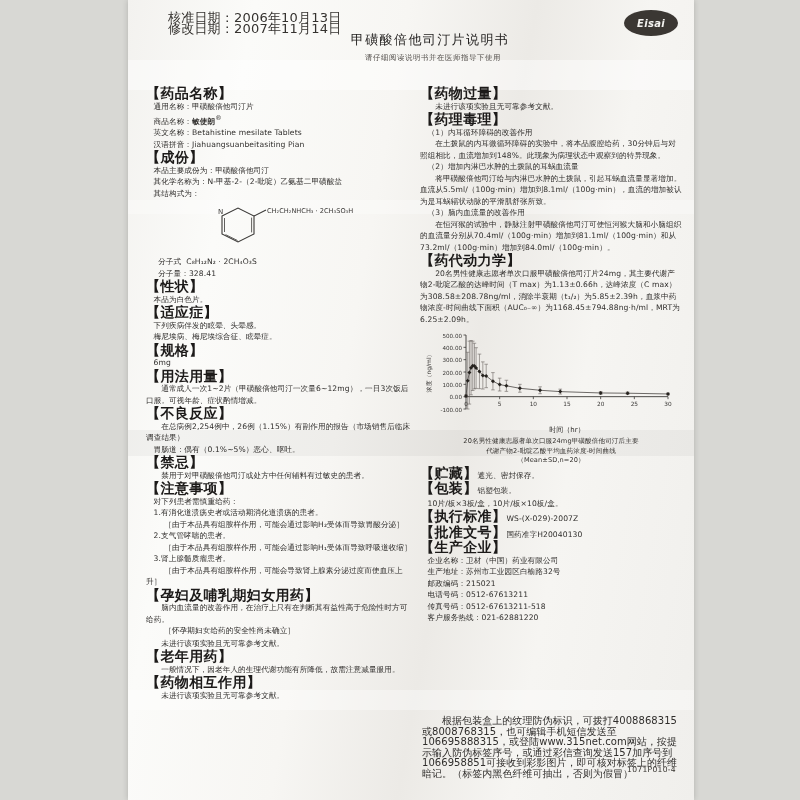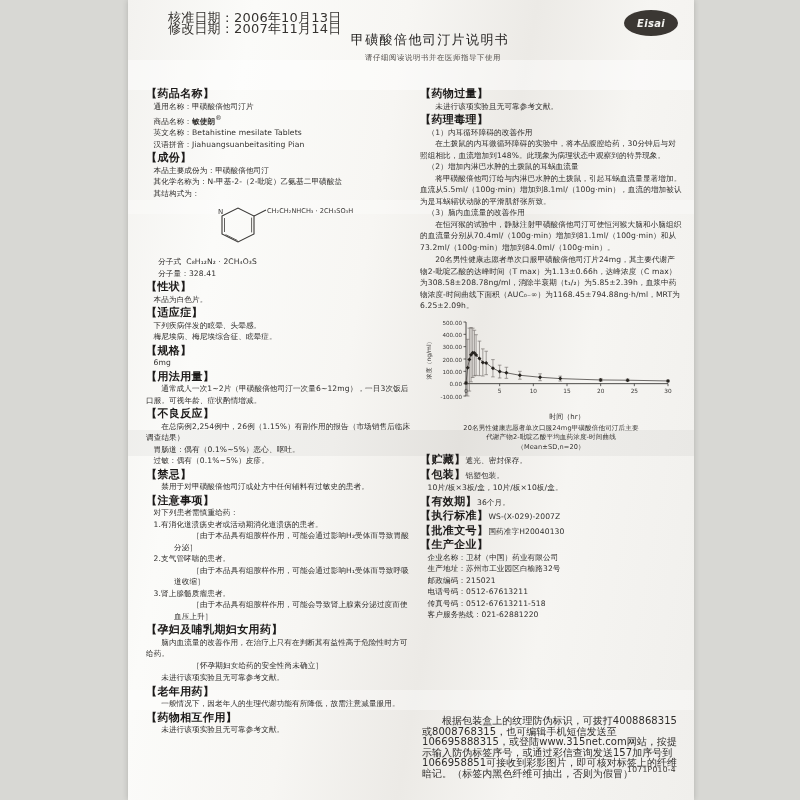--- a/index.html
+++ b/index.html
@@ -31,24 +31,24 @@
   .logo .ell span{color:#f4f3f0;font-size:10px;font-weight:700;font-style:italic;letter-spacing:.3px;}
 
   .title{position:absolute;left:0;top:31px;width:100%;text-align:center;font-size:13px;font-weight:400;letter-spacing:1.4px;color:#1f1d1c;padding-left:38px;box-sizing:border-box;}
   .subtitle{position:absolute;left:0;top:53px;width:100%;text-align:center;font-size:7.4px;letter-spacing:.6px;color:#55514d;padding-left:44px;box-sizing:border-box;}
 
   .col{position:absolute;top:86px;font-size:7.6px;line-height:11.5px;color:#2f2d2b;}
   .colL{left:18px;width:268px;}
   .colR{left:292px;width:262px;}
 
   .sec{margin-bottom:1px;}
-  .hd{font-size:11px;font-weight:700;letter-spacing:.4px;color:#1c1a19;margin:2px 0 1px 0;}
+  .hd{font-size:14px;font-weight:700;letter-spacing:.4px;color:#1c1a19;margin:2px 0 1px 0;}
   .hd.inl{display:inline;}
   .p{text-indent:2em;margin:0;letter-spacing:.1px;}
-  .p.i2{text-indent:2.4em;margin-left:28px;}
+  .p.i2{text-indent:2.4em;}
   .kv{margin:0;text-indent:1em;letter-spacing:.1px;}
   .inline-row{margin:2px 0 1px 0;letter-spacing:.1px;}
   .inline-row .val{font-size:7.6px;}
   .brand{font-weight:700;}
 
   
   .struct{position:relative;height:52px;margin:3px 0 2px 0;}
   .struct svg{position:absolute;left:58px;top:0;}
   .sform{margin:0;text-indent:1.6em;letter-spacing:.1px;}
 
@@ -138,21 +138,20 @@
 
       <div class="sec">
         <div class="hd">【用法用量】</div>
         <p class="p">通常成人一次1~2片（甲磺酸倍他司汀一次量6~12mg），一日3次饭后口服。可视年龄、症状酌情增减。</p>
       </div>
 
       <div class="sec">
         <div class="hd">【不良反应】</div>
         <p class="p">在总病例2,254例中，26例（1.15%）有副作用的报告（市场销售后临床调查结果）</p>
         <p class="kv">胃肠道：偶有（0.1%~5%）恶心、呕吐。</p>
-        <p class="kv">过敏：偶有（0.1%~5%）皮疹。</p>
       </div>
 
       <div class="sec">
         <div class="hd">【禁忌】</div>
         <p class="p">禁用于对甲磺酸倍他司汀或处方中任何辅料有过敏史的患者。</p>
       </div>
 
       <div class="sec">
         <div class="hd">【注意事项】</div>
         <p class="kv">对下列患者需慎重给药：</p>
@@ -197,20 +196,21 @@
         <div class="hd">【药理毒理】</div>
         <p class="kv">（1）内耳循环障碍的改善作用</p>
         <p class="p">在土拨鼠的内耳微循环障碍的实验中，将本品腹腔给药，30分钟后与对照组相比，血流增加到148%。此现象为病理状态中观察到的特异现象。</p>
         <p class="kv">（2）增加内淋巴水肿的土拨鼠的耳蜗血流量</p>
         <p class="p">将甲磺酸倍他司汀给与内淋巴水肿的土拨鼠，引起耳蜗血流量显著增加。血流从5.5ml/（100g·min）增加到8.1ml/（100g·min），血流的增加被认为是耳蜗辐状动脉的平滑肌舒张所致。</p>
         <p class="kv">（3）脑内血流量的改善作用</p>
         <p class="p">在恒河猴的试验中，静脉注射甲磺酸倍他司汀可使恒河猴大脑和小脑组织的血流量分别从70.4ml/（100g·min）增加到81.1ml/（100g·min）和从73.2ml/（100g·min）增加到84.0ml/（100g·min）。</p>
       </div>
 
       <div class="sec">
+        <div class="hd">【药代动力学】</div>
         <p class="p">20名男性健康志愿者单次口服甲磺酸倍他司汀片24mg，其主要代谢产物2-吡啶乙酸的达峰时间（T max）为1.13±0.66h，达峰浓度（C max）为308.58±208.78ng/ml，消除半衰期（t₁/₂）为5.85±2.39h，血浆中药物浓度-时间曲线下面积（AUC₀₋∞）为1168.45±794.88ng·h/ml，MRT为6.25±2.09h。</p>
 
         <div class="chartwrap">
           <svg id="pkchart" width="258" height="106" viewBox="0 0 258 106">
               <line x1="46" y1="6" x2="46" y2="80" stroke="#3a3836" stroke-width="0.9"></line>
               <line x1="46" y1="67.66666666666667" x2="248" y2="67.66666666666667" stroke="#3a3836" stroke-width="0.9"></line>
               <line x1="43.5" y1="80" x2="46" y2="80" stroke="#3a3836" stroke-width="0.8"></line>
               <text x="42" y="82.6" font-size="5.6" fill="#3a3836" text-anchor="end" font-family="DejaVu Sans, sans-serif">-100.00</text>
               <line x1="43.5" y1="67.66666666666667" x2="46" y2="67.66666666666667" stroke="#3a3836" stroke-width="0.8"></line>
               <text x="42" y="70.26666666666667" font-size="5.6" fill="#3a3836" text-anchor="end" font-family="DejaVu Sans, sans-serif">0.00</text>
@@ -327,23 +327,20 @@
 
       <div class="sec">
         <p class="inline-row"><span class="hd inl">【贮藏】</span><span class="val">遮光、密封保存。</span></p>
       </div>
 
       <div class="sec">
         <p class="inline-row"><span class="hd inl">【包装】</span><span class="val">铝塑包装。</span></p>
         <p class="kv">10片/板×3板/盒，10片/板×10板/盒。</p>
       </div>
 
-      <div class="sec">
-        <p class="inline-row"><span class="hd inl">【有效期】</span><span class="val">36个月。</span></p>
-      </div>
 
       <div class="sec">
         <p class="inline-row"><span class="hd inl">【执行标准】</span><span class="val">WS-(X-029)-2007Z</span></p>
       </div>
 
       <div class="sec">
         <p class="inline-row"><span class="hd inl">【批准文号】</span><span class="val tiny">国药准字H20040130</span></p>
       </div>
 
       <div class="sec">

